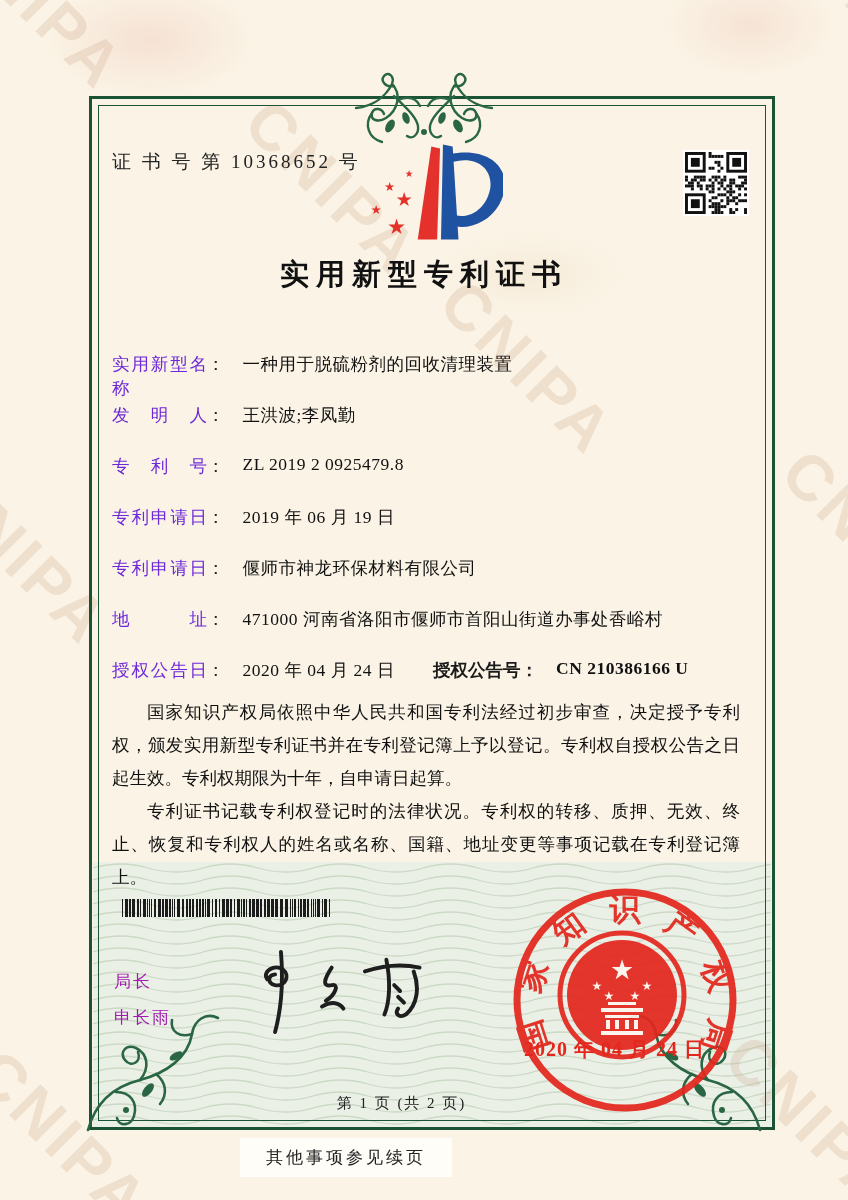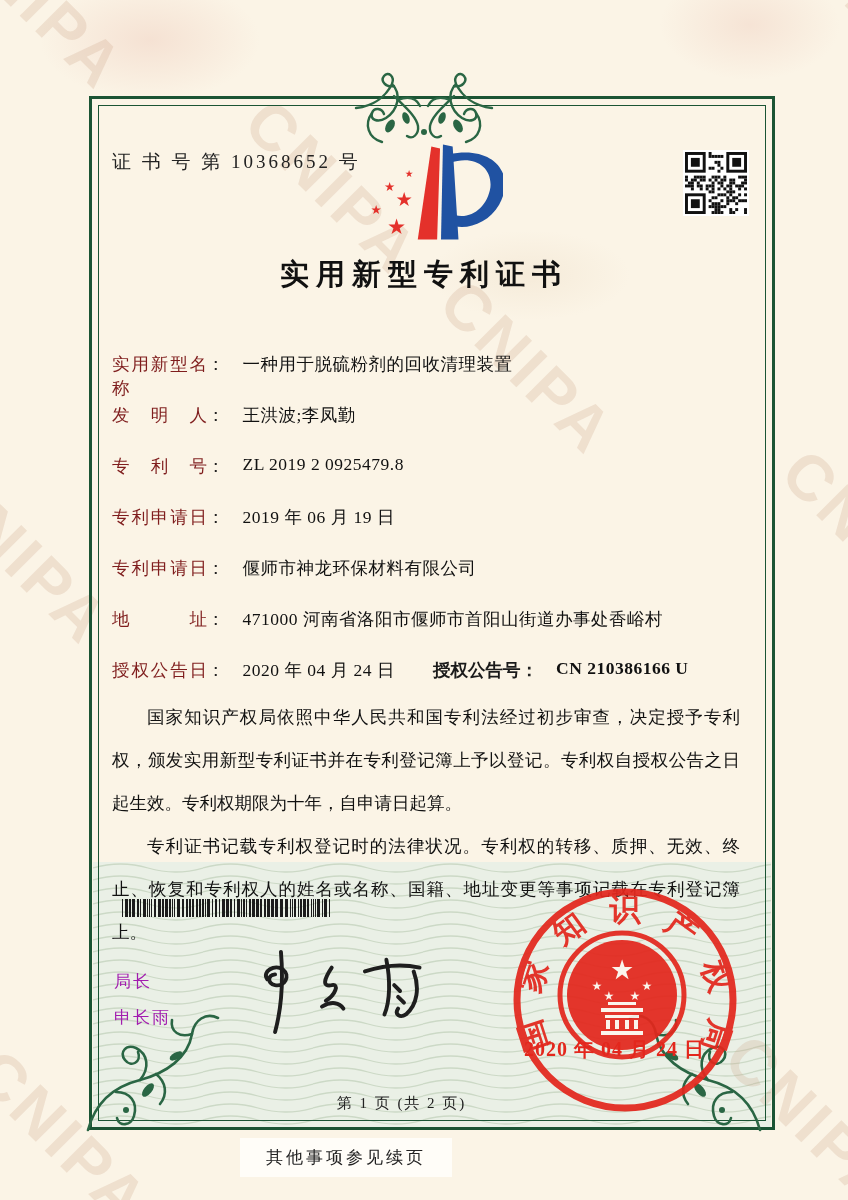--- a/index.html
+++ b/index.html
@@ -43,28 +43,28 @@
   }
   #logo{position:absolute;left:348px;top:140px;z-index:4;}
   #qr{position:absolute;left:683px;top:150px;z-index:4;background:#fff;padding:2px;}
   .title{
     position:absolute;left:0;top:255px;width:848px;text-align:center;z-index:4;
     font-size:29px;font-weight:bold;letter-spacing:7px;color:#111;
   }
 
   .fields{position:absolute;left:112px;top:352px;width:600px;z-index:4;}
   .frow{height:51px;font-size:17.5px;display:flex;align-items:flex-start;position:relative;}
-  .flabel{width:95px;display:inline-block;text-align:justify;text-align-last:justify;color:#7f1d1d;}
+  .flabel{width:95px;display:inline-block;text-align:justify;text-align-last:justify;color:#6d28d9;}
   .fcolon{color:#222;}
   .fvalue{margin-left:18px;color:#111;letter-spacing:.5px;}
   .fgroup2{position:absolute;left:321px;top:0;display:flex;font-weight:bold;}
 
   .paras{
     position:absolute;left:112px;top:696px;width:628px;z-index:4;
-    font-size:17.5px;line-height:43px;text-align:justify;color:#111;
+    font-size:17.5px;line-height:33px;text-align:justify;color:#111;
   }
   .paras p{margin:0;text-indent:2em;}
 
   #barcode{position:absolute;left:120px;top:899px;z-index:4;}
   .officer{position:absolute;left:114px;top:970px;z-index:4;font-size:17px;color:#a21caf;}
   .officer div{margin-bottom:13px;letter-spacing:2px;}
   #signature{position:absolute;left:238px;top:942px;z-index:4;}
 
   #seal{position:absolute;left:509px;top:884px;z-index:5;opacity:.93;}
   #seal-chars text{

